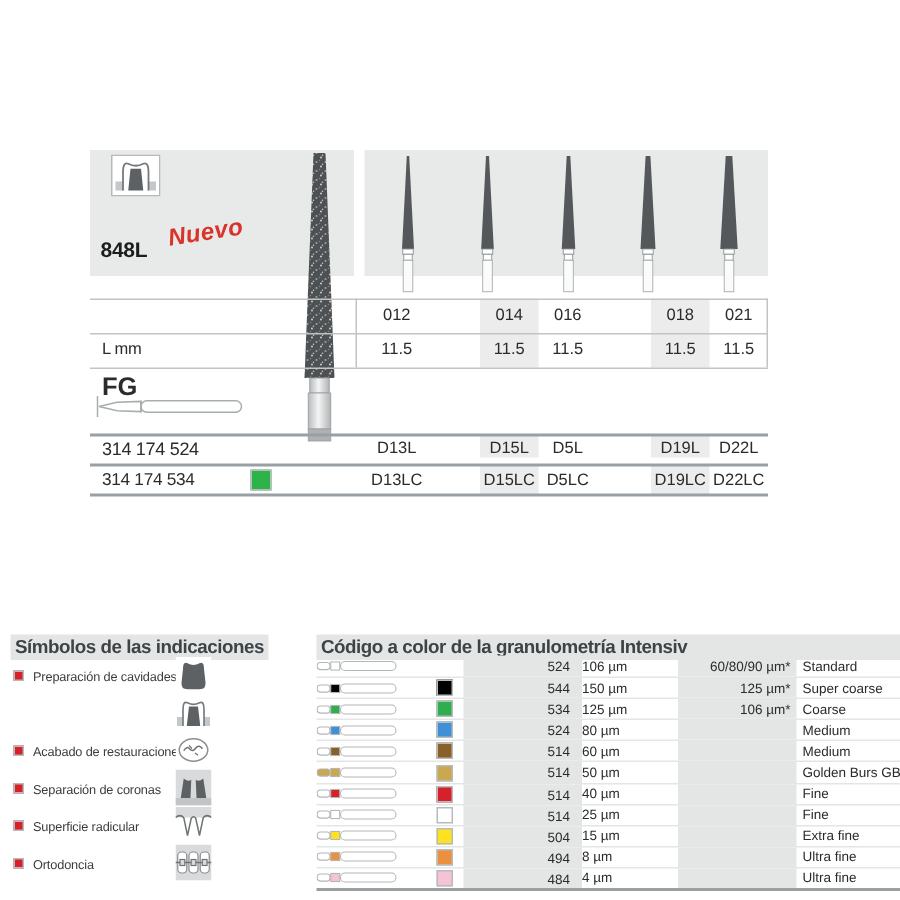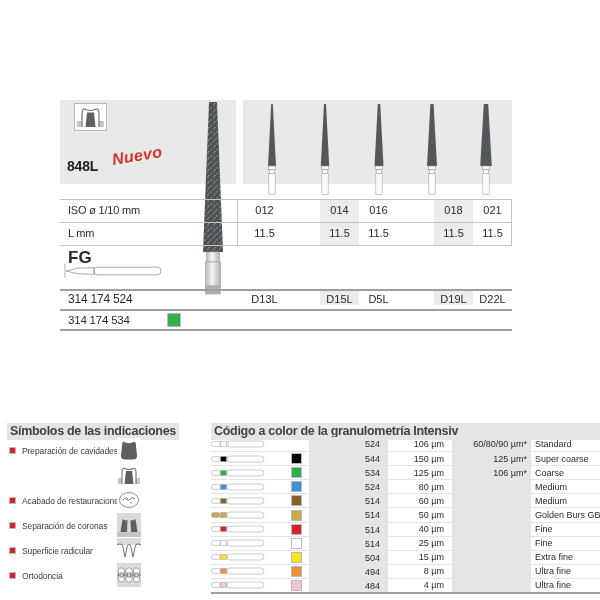--- a/index.html
+++ b/index.html
@@ -41,21 +41,21 @@
   .g-row{display:flex;align-items:center;height:14.1px;box-sizing:border-box;border-top:1px solid #e3e6e6;font-size:9px;}
   .g-row:first-child{border-top:none;}
   .g-shank{width:56px;flex:none;display:flex;align-items:center;}
   .g-shank svg{display:block;}
   .g-spacer{width:24px;flex:none;}
   .g-swatch-wrap{width:11px;flex:none;display:flex;align-items:center;}
   .g-swatch{width:11px;height:11px;box-sizing:border-box;}
   .g-gap{width:7px;flex:none;}
   .g-code{width:79px;flex:none;background:#e4e5e5;text-align:right;box-sizing:border-box;
           padding-right:8px;align-self:stretch;line-height:14px;}
-  .g-grain{width:64px;flex:none;text-align:right;box-sizing:border-box;padding-right:8px;}
+  .g-grain{width:64px;flex:none;text-align:left;box-sizing:border-box;padding-right:8px;}
   .g-iso{width:79px;flex:none;background:#e4e5e5;text-align:right;box-sizing:border-box;
          padding-right:4px;align-self:stretch;line-height:14px;}
   .g-name{flex:1;padding-left:4px;white-space:nowrap;}
   .gran-bottom{left:211px;top:592px;width:389px;height:2px;background:#9aa0a2;}
 </style>
 </head>
 <body>
 
 <div class="page">
 
@@ -132,21 +132,20 @@
   </div>
   <div class="abs smallbur" style="left:477px;">
     <svg width="18" height="95" viewBox="0 0 18 95">
         <polygon points="6.8,2 11.2,2 14.8,64 3.2,64" fill="#54585a"></polygon>
         <rect x="5.5" y="64" width="7" height="3.5" fill="#fff" stroke="#8d9294" stroke-width="0.6"></rect>
         <rect x="6.2" y="67.5" width="5.6" height="4" fill="#fff" stroke="#8d9294" stroke-width="0.6"></rect>
         <rect x="5.8" y="71.5" width="6.4" height="21" fill="#fbfbfb" stroke="#a6abad" stroke-width="0.6"></rect>
       </svg>
   </div>
 
-  <div class="abs row-label" style="top:199px;height:23px;line-height:23px;">ISO ø 1/10 mm</div>
   <div class="abs vals" style="top:199px;height:23px;line-height:23px;">
     <span>012</span>
     <span>014</span>
     <span>016</span>
     <span>018</span>
     <span>021</span>
   </div>
 
   <div class="abs row-label" style="top:222px;height:23px;line-height:23px;">L mm</div>
   <div class="abs vals" style="top:222px;height:23px;line-height:23px;">
@@ -171,20 +170,27 @@
   <div class="abs vals" style="top:290px;height:15px;line-height:19px;">
     <span>D13L</span>
     <span>D15L</span>
     <span>D5L</span>
     <span>D19L</span>
     <span>D22L</span>
   </div>
 
   <div class="abs row-label" style="top:310px;height:20px;line-height:20px;font-size:11.5px;">314 174 534</div>
   <div class="abs order-marker" style="background: rgb(46, 179, 74); border: 1px solid rgb(183, 187, 188);"></div>
+  <div class="abs vals" style="top:310px;height:20px;line-height:20px;">
+    <span>D13LC</span>
+    <span>D15LC</span>
+    <span>D5LC</span>
+    <span>D19LC</span>
+    <span>D22LC</span>
+  </div>
 
   <div class="abs hline" style="top:199px;"></div>
   <div class="abs hline" style="top:222px;"></div>
   <div class="abs hline" style="top:245px;"></div>
   <div class="abs vline" style="left:237px;top:199px;height:46px;"></div>
   <div class="abs vline" style="left:511px;top:199px;height:46px;"></div>
   <div class="abs hline-thick" style="top:289px;"></div>
   <div class="abs hline-thick" style="top:309px;"></div>
   <div class="abs hline-thick" style="top:329px;"></div>
 

